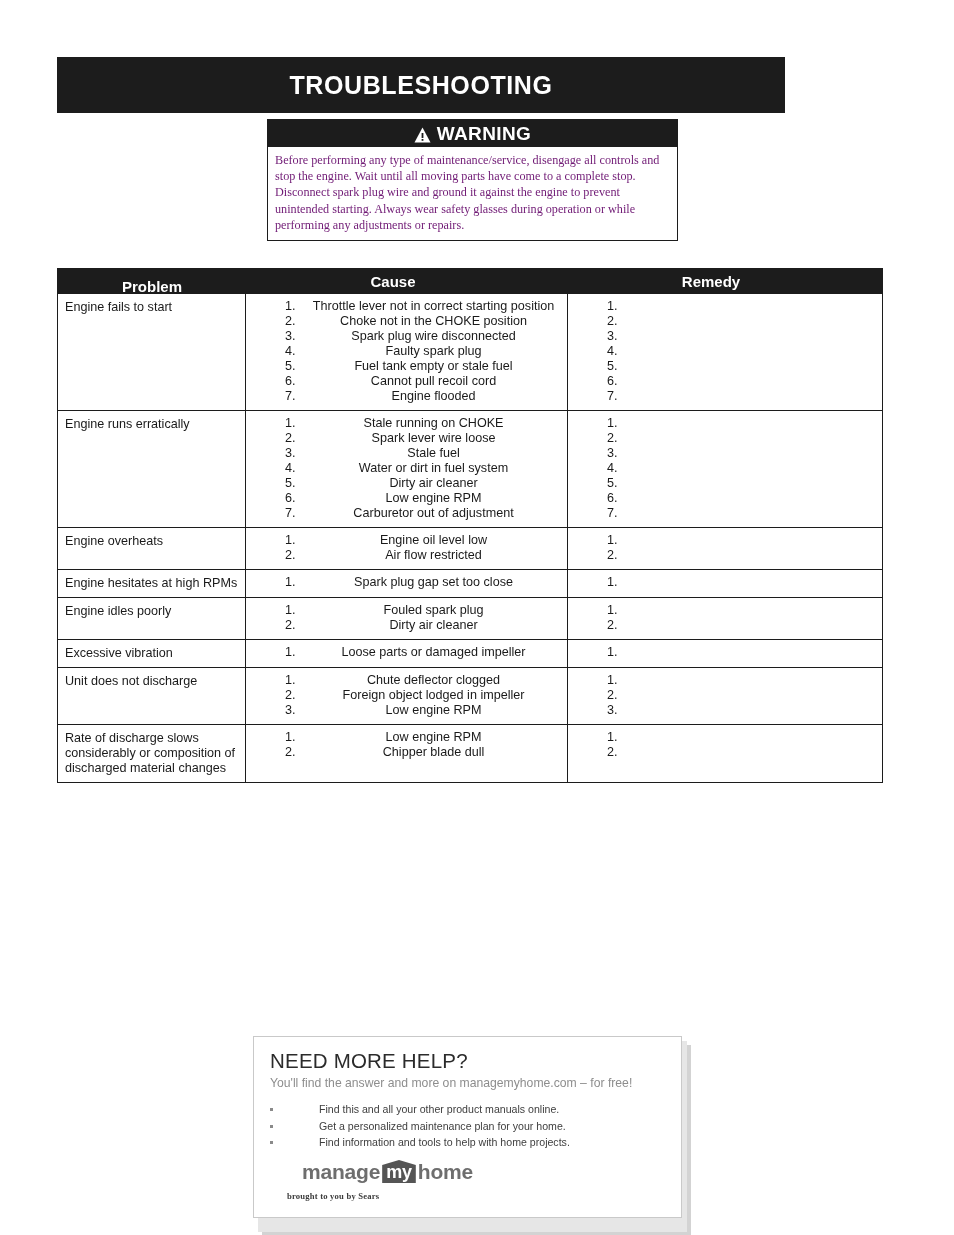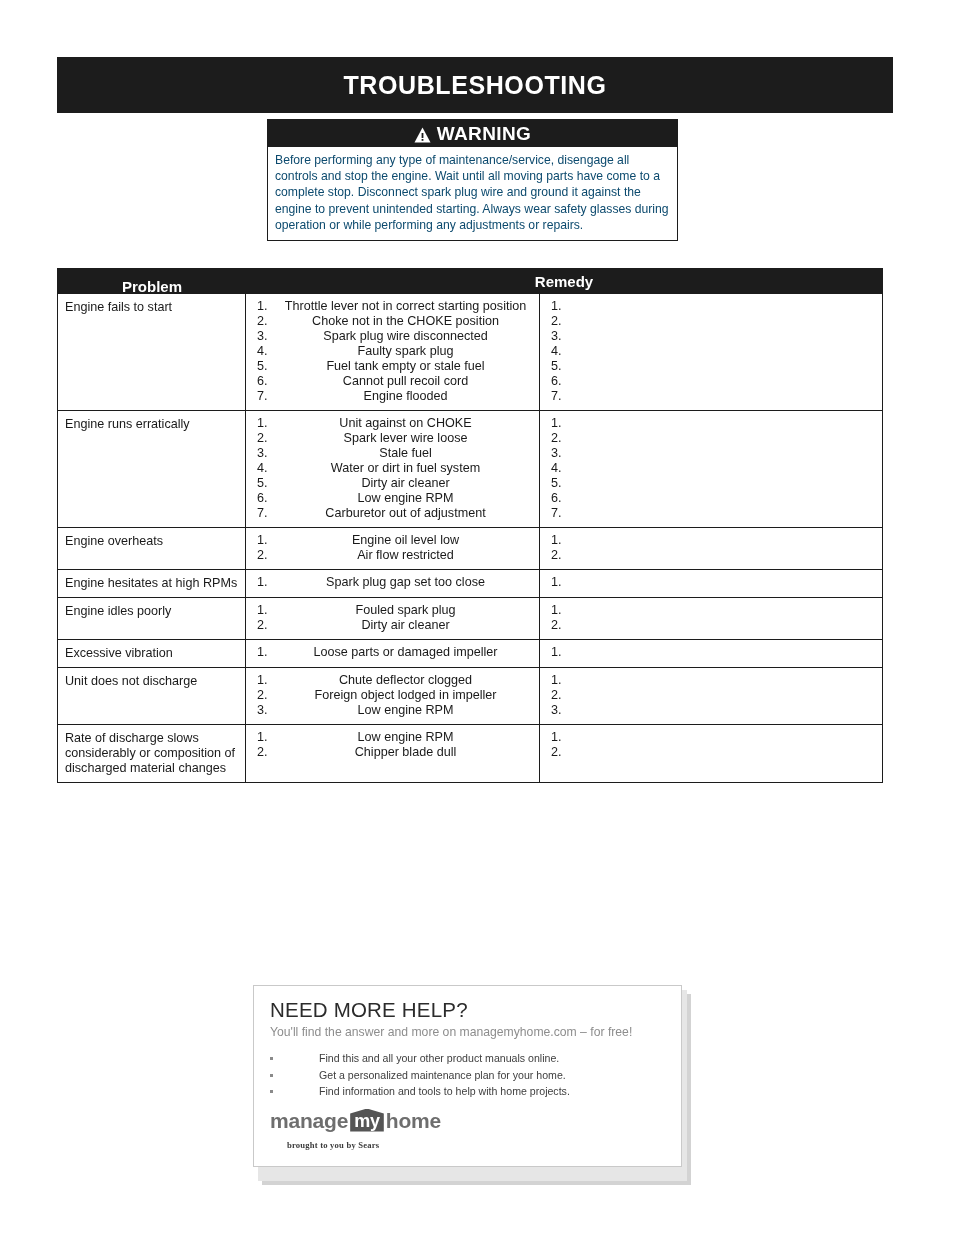--- a/index.html
+++ b/index.html
@@ -14,21 +14,21 @@
     color: #1a1a1a;
     position: relative;
     overflow: hidden;
   }
 
   
   .page-banner {
     position: absolute;
     left: 57px;
     top: 57px;
-    width: 836px;
+    width: 728px;
     height: 56px;
     background: #1c1c1c;
     display: flex;
     align-items: center;
     justify-content: center;
   }
   .page-banner .title {
     color: #ffffff;
     font-size: 25px;
     font-weight: bold;
@@ -63,21 +63,22 @@
     display: inline-block;
     width: 17px;
     height: 16px;
     position: relative;
     top: 1px;
   }
   .warning-body {
     padding: 5px 7px 7px 7px;
     font-size: 12.2px;
     line-height: 16.2px;
-    color: #0c4a6e;
+    color: #701a75;
+    font-family: Liberation Serif, serif;
   }
 
   
   .ts-table {
     position: absolute;
     left: 57px;
     top: 268px;
     width: 826px;
     border: 1.5px solid #1c1c1c;
     box-sizing: border-box;
@@ -98,20 +99,21 @@
     box-sizing: border-box;
   }
   .col-problem { width: 188px; margin-top: 10px; }
   .col-cause   { width: 294px; }
   .col-remedy  { flex: 1; }
 
   .ts-row {
     display: flex;
     border-top: 1.5px solid #1c1c1c;
     box-sizing: border-box;
+    gap: 28px;
   }
   .ts-row:first-of-type { border-top: none; }
 
   .cell {
     box-sizing: border-box;
     padding: 5px 6px 6px 7px;
     font-size: 12.6px;
     line-height: 15px;
   }
   .cell.problem {
@@ -143,21 +145,21 @@
     text-align: left;
     padding-left: 11px;
     box-sizing: border-box;
   }
   .item .txt { flex: 1; text-align: center; }
 
   
   .ad-wrap {
     position: absolute;
     left: 253px;
-    top: 985px;
+    top: 1036px;
     width: 438px;
     height: 171px;
   }
   .ad-shadow {
     position: absolute;
     left: 9px;
     top: 9px;
     width: 429px;
     height: 191px;
     background: #d3d3d3;
@@ -208,25 +210,26 @@
     height: 3px;
     background: #8a8a8a;
     margin-right: 6px;
     position: relative;
     top: -2px;
     flex: 0 0 3px;
   }
   .ad-logo {
     margin-top: 9px;
     display: flex;
-    align-items: flex-start;
+    align-items: center;
     font-size: 21px;
     font-weight: bold;
     color: #6e6e6e;
     letter-spacing: -0.2px;
+    margin-left: 32px;
   }
   .ad-logo .badge {
     display: inline-block;
     position: relative;
     background: #555555;
     color: #ffffff;
     font-size: 18px;
     font-weight: bold;
     padding: 2px 4px 1px 4px;
     margin: 0 2px;
@@ -261,20 +264,21 @@
     </span>
     <span class="w-label">WARNING</span>
   </div>
   <div class="warning-body">Before performing any type of maintenance/service, disengage all controls and stop the engine. Wait until all moving parts have come to a complete stop. Disconnect spark plug wire and ground it against the engine to prevent unintended starting. Always wear safety glasses during operation or while performing any adjustments or repairs.</div>
 </div>
 
 <div class="ts-table">
 
   <div class="ts-head">
     <div class="hc col-problem">Problem</div>
+    <div class="hc col-cause">Cause</div>
     <div class="hc col-remedy">Remedy</div>
   </div>
 
   <div id="table-body">
       <div class="ts-row">
         <div class="cell problem">
           <div class="problem-text">Engine fails to start</div>
         </div>
         <div class="cell cause">
           <div class="items">
@@ -342,21 +346,21 @@
         </div>
       </div>
       <div class="ts-row">
         <div class="cell problem">
           <div class="problem-text">Engine runs erratically</div>
         </div>
         <div class="cell cause">
           <div class="items">
             <div class="item" style="min-height: 15px;">
               <span class="num">1.</span>
-              <span class="txt">Unit against on CHOKE</span>
+              <span class="txt">Stale running on CHOKE</span>
             </div>
             <div class="item" style="min-height: 15px;">
               <span class="num">2.</span>
               <span class="txt">Spark lever wire loose</span>
             </div>
             <div class="item" style="min-height: 15px;">
               <span class="num">3.</span>
               <span class="txt">Stale fuel</span>
             </div>
             <div class="item" style="min-height: 15px;">

